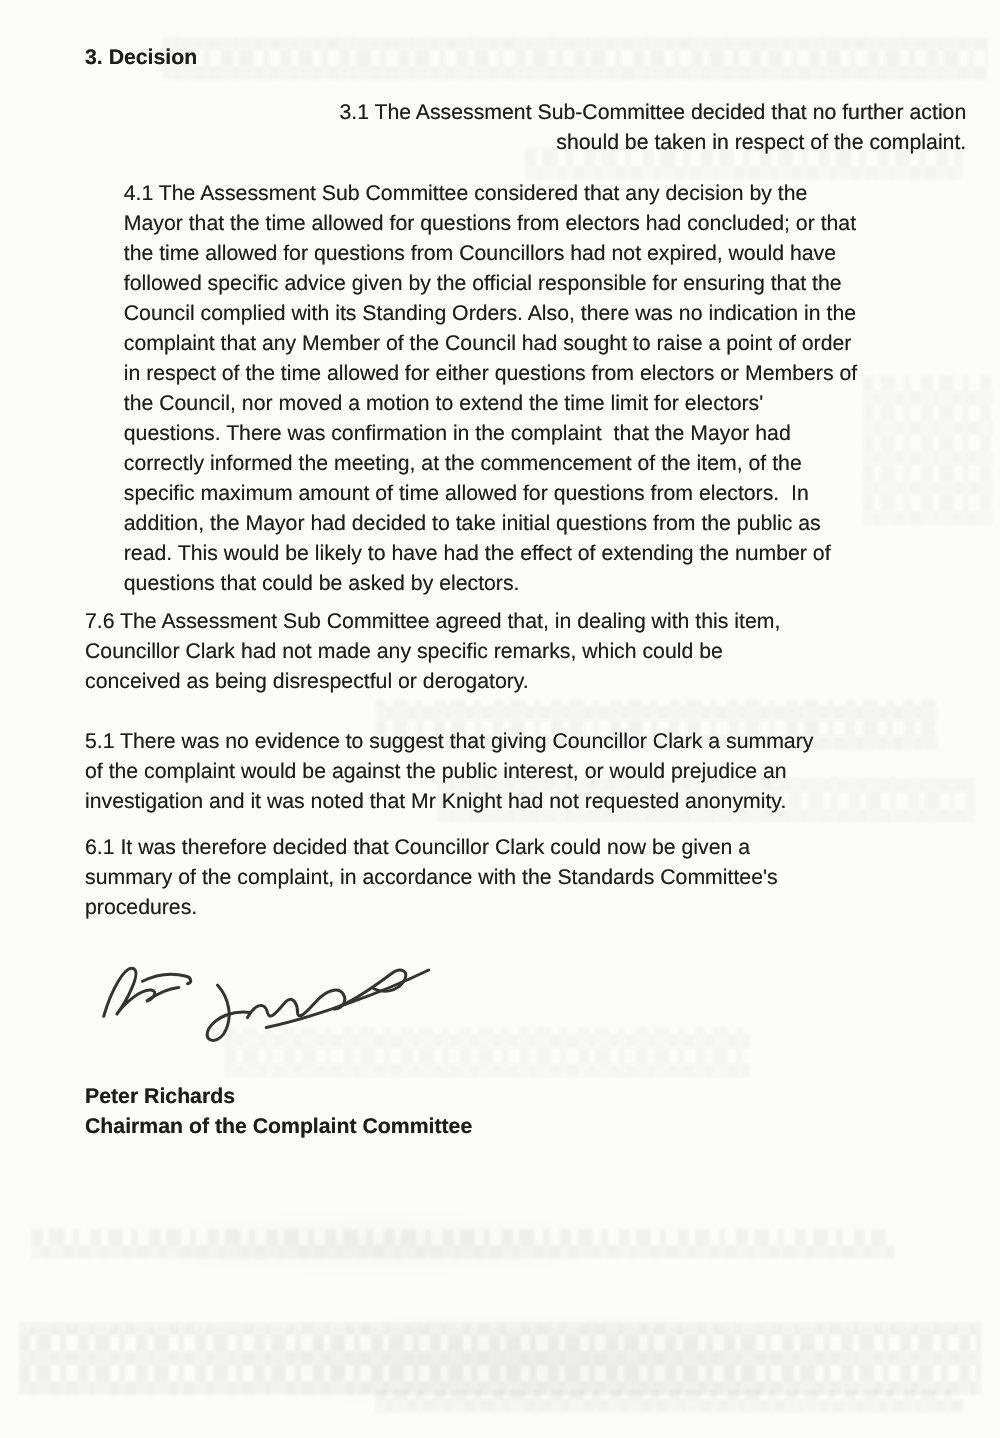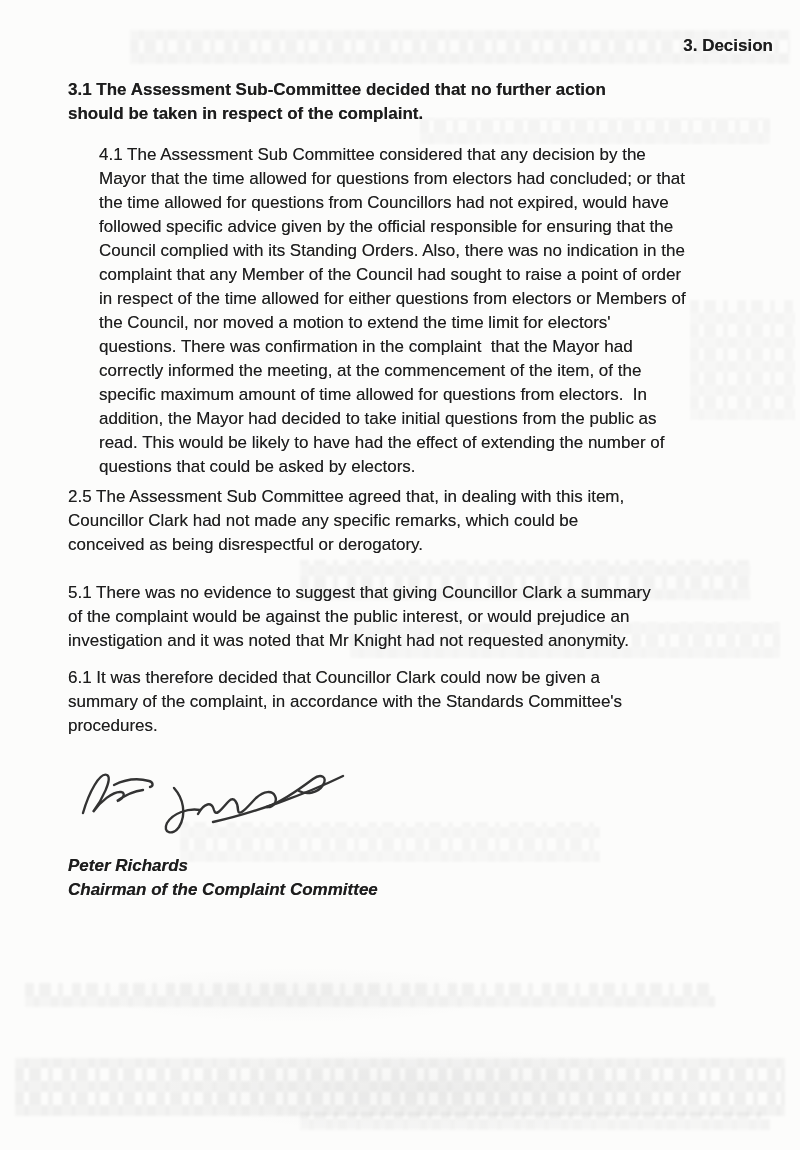--- a/index.html
+++ b/index.html
@@ -25,45 +25,44 @@
   .content{
     position:absolute;
     left:68px;top:0;
     width:705px;
   }
   .content h2{
     font-size:17px;line-height:24px;font-weight:bold;
     margin:0;
     white-space:pre-wrap;
     text-shadow:0 0 0.5px rgba(20,20,20,0.65);
-    text-align:right;
   }
   .content p{
     font-size:17px;line-height:24px;font-weight:normal;
     margin:0;
     white-space:pre-wrap;
     text-shadow:0 0 0.4px rgba(20,20,20,0.55);
   }
-  .content p.bold{font-weight:bold;text-shadow:0 0 0.5px rgba(20,20,20,0.65);}
+  .content p.bold{font-weight:normal;text-shadow:0 0 0.5px rgba(20,20,20,0.65);text-align:right;}
   
   #h3{margin-top:34px;}
   #p31{margin-top:20px;}
   #h4{margin-top:21px;}
   #p41{margin-top:17px;margin-left:31px;}
   #p42{margin-top:6px;}
   #h5{margin-top:10px;}
   #p51{margin-top:24px;}
   #p52{margin-top:13px;}
   .signature{
     margin-top:21px;
     margin-left:2px;
     width:290px;height:80px;
   }
   .signature svg{display:block;}
-  .sig-name{margin-top:15px;font-style:italic;}
+  .sig-name{margin-top:26px;}
   .sig-name div{
     font-size:17px;line-height:24px;font-weight:bold;
     text-shadow:0 0 0.5px rgba(20,20,20,0.65);
   }
   
   .ghost{
     position:absolute;
     filter:blur(1.3px);
     opacity:0.06;
     background:
@@ -104,21 +103,21 @@
 complaint that any Member of the Council had sought to raise a point of order
 in respect of the time allowed for either questions from electors or Members of
 the Council, nor moved a motion to extend the time limit for electors'
 questions. There was confirmation in the complaint  that the Mayor had
 correctly informed the meeting, at the commencement of the item, of the
 specific maximum amount of time allowed for questions from electors.  In
 addition, the Mayor had decided to take initial questions from the public as
 read. This would be likely to have had the effect of extending the number of
 questions that could be asked by electors.</p>
 
-    <p id="p42">2.5 The Assessment Sub Committee agreed that, in dealing with this item,
+    <p id="p42">7.6 The Assessment Sub Committee agreed that, in dealing with this item,
 Councillor Clark had not made any specific remarks, which could be
 conceived as being disrespectful or derogatory.</p>
 
 
     <p id="p51">5.1 There was no evidence to suggest that giving Councillor Clark a summary
 of the complaint would be against the public interest, or would prejudice an
 investigation and it was noted that Mr Knight had not requested anonymity.</p>
 
     <p id="p52">6.1 It was therefore decided that Councillor Clark could now be given a
 summary of the complaint, in accordance with the Standards Committee's

